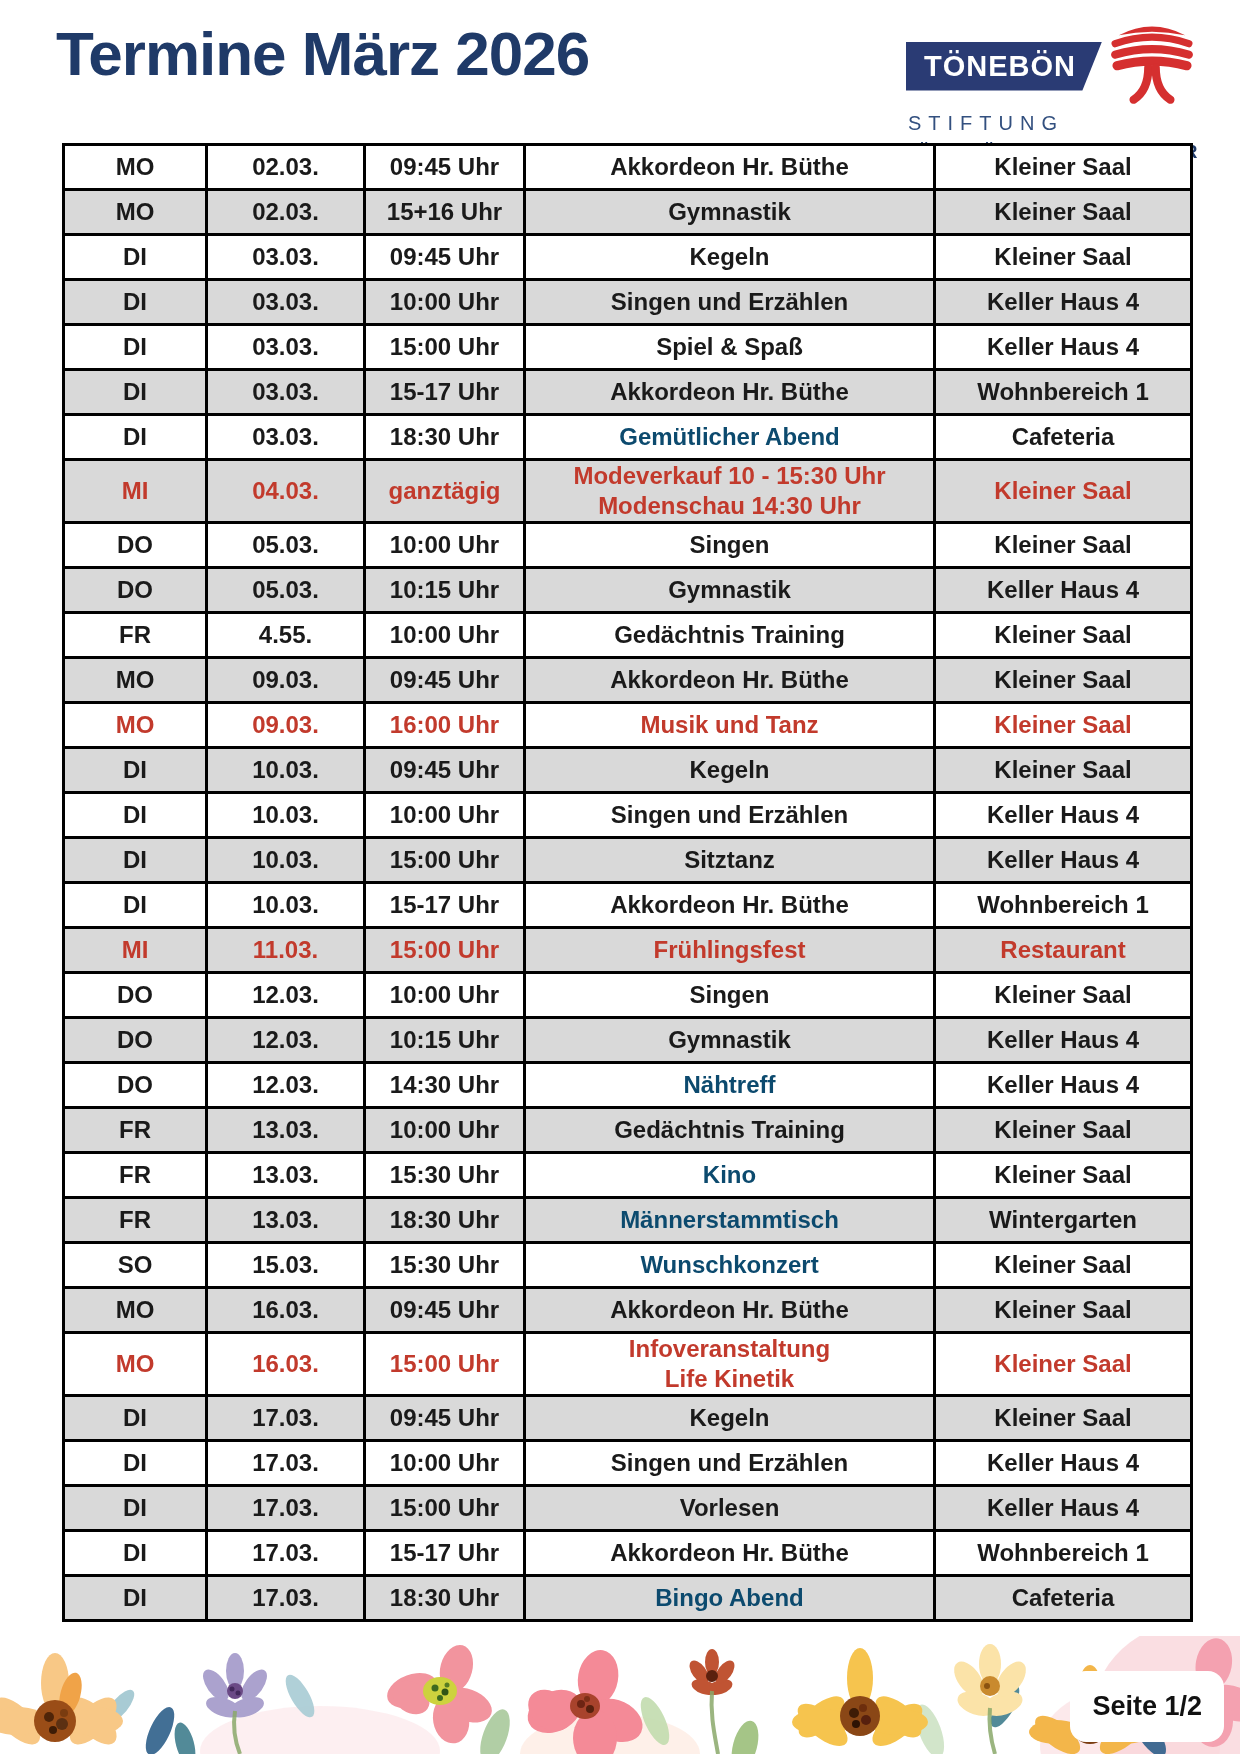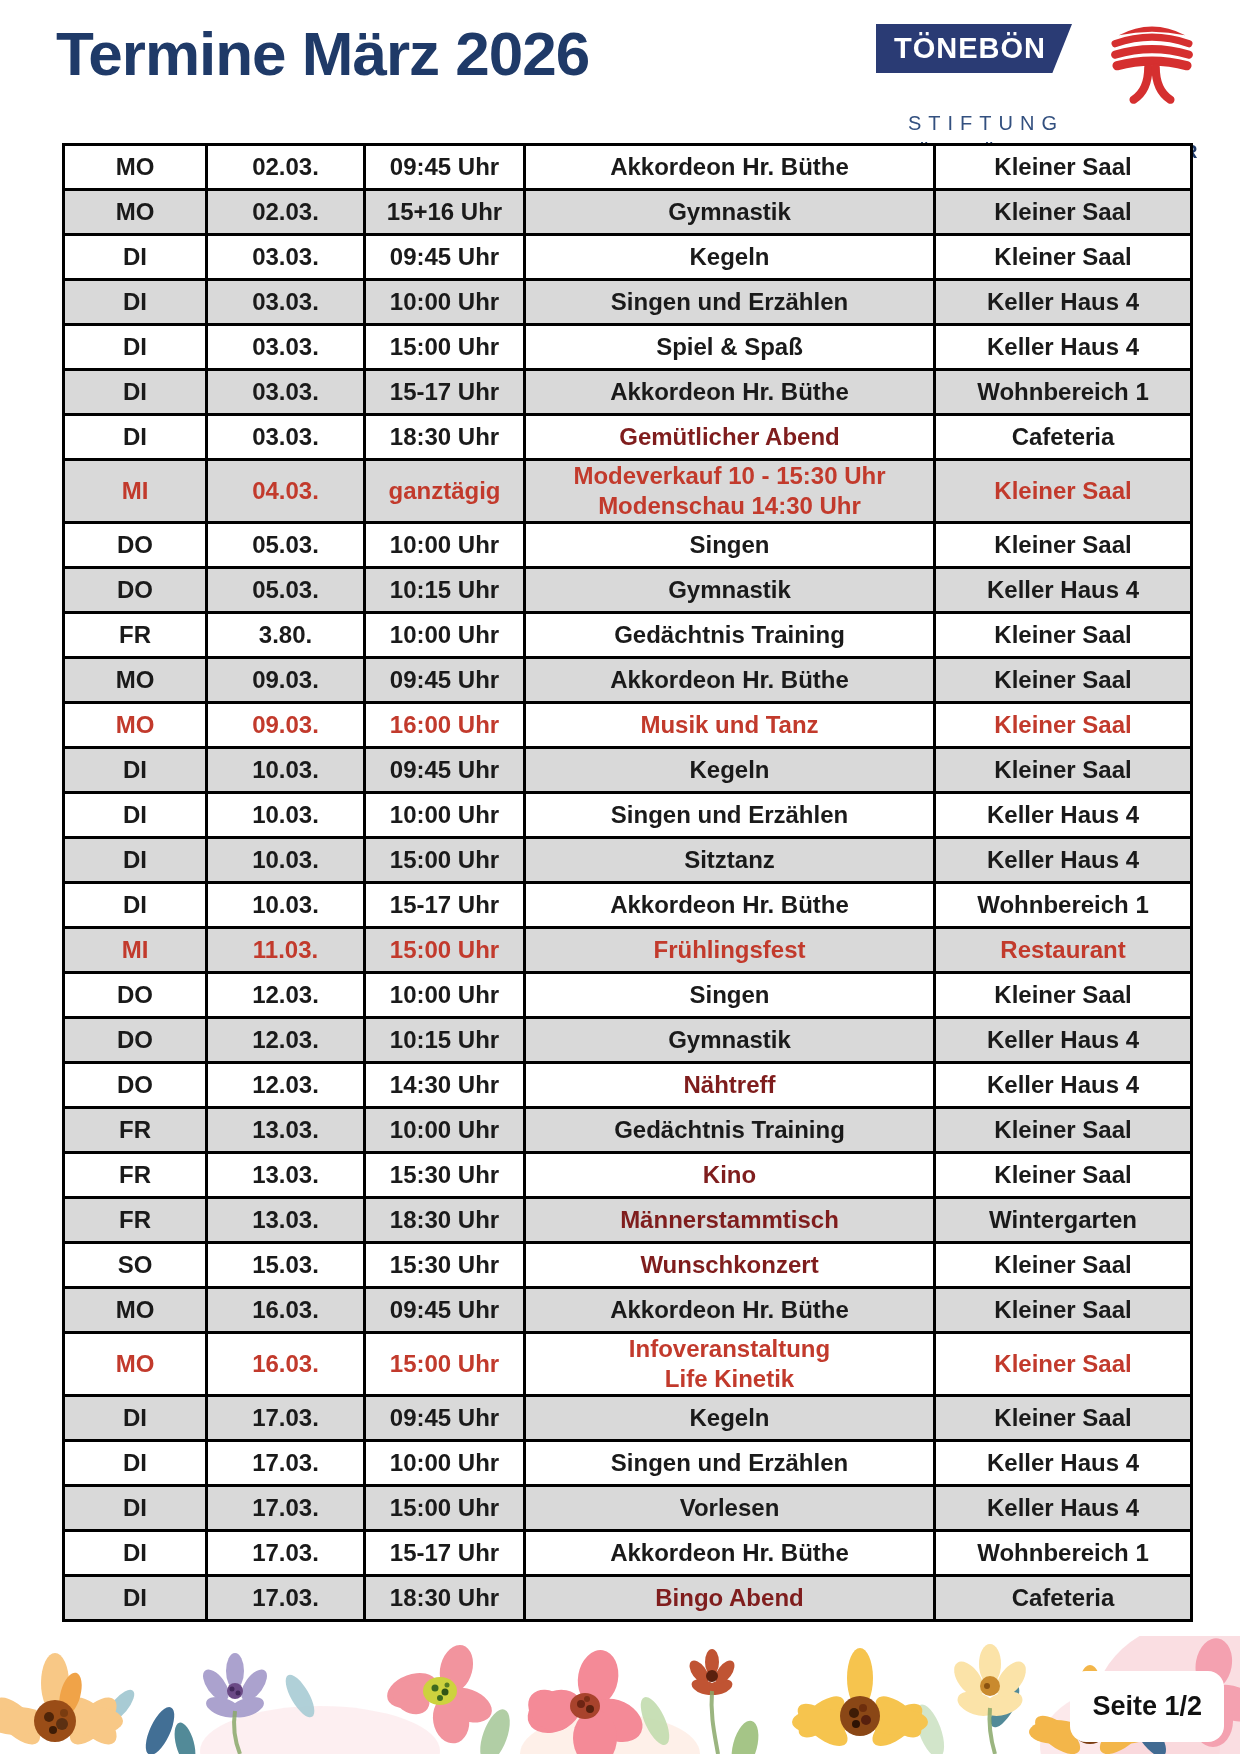--- a/index.html
+++ b/index.html
@@ -6,21 +6,21 @@
   .page{
     position:relative;width:1240px;height:1754px;background:#ffffff;
     font-family:"Liberation Sans",sans-serif;overflow:hidden;
   }
   
   .title{
     position:absolute;left:56px;top:18px;margin:0;
     font-size:62px;font-weight:800;letter-spacing:-1px;color:#1f3a68;
   }
   .logo{position:absolute;right:40px;top:16px;width:372px;}
-  .logo-top{display:flex;align-items:flex-start;justify-content:flex-end;gap:30px;}
+  .logo-top{display:flex;align-items:center;justify-content:flex-end;}
   .logo-box{
     background:#2a3b74;color:#ffffff;font-weight:700;font-size:29px;letter-spacing:1px;
     padding:10px 26px 10px 18px;line-height:1;
     clip-path:polygon(0 0,100% 0,90% 100%,0 100%);
     margin-top:8px;
   }
   .logo-tree{width:96px;height:92px;margin-left:2px;flex:0 0 auto;}
   .logo-sub{
     text-align:center;color:#33507f;font-size:20px;font-weight:400;
     letter-spacing:7px;margin:4px 96px 0 40px;
@@ -39,21 +39,21 @@
   table.schedule td{
     border:3px solid #000000;
     height:42px;
     font-size:24px;font-weight:700;color:#1a1a1a;
     text-align:center;vertical-align:middle;
     padding:0 4px;line-height:30px;
   }
   table.schedule tr:nth-child(even) td{background:#d9d9d9;}
   table.schedule td.event{white-space:pre-line;}
   table.schedule tr.emph-row td{color:#c23a2c;}
-  table.schedule td.emph-event{color:#7f1d1d;}
+  table.schedule td.emph-event{color:#0c4a6e;}
   
   .flowers{position:absolute;left:0;bottom:0;width:1240px;height:118px;}
   .flowers svg{display:block;width:1240px;height:118px;}
   .page-badge{
     position:absolute;right:16px;bottom:12px;
     background:#ffffff;border-radius:16px;padding:20px 22px;
     font-size:27px;font-weight:700;color:#111111;
   }
 </style>
 </head>
@@ -156,21 +156,21 @@
         </tr>
         <tr>
           <td>DO</td>
           <td>05.03.</td>
           <td>10:15 Uhr</td>
           <td class="event">Gymnastik</td>
           <td>Keller Haus 4</td>
         </tr>
         <tr>
           <td>FR</td>
-          <td>3.80.</td>
+          <td>4.55.</td>
           <td>10:00 Uhr</td>
           <td class="event">Gedächtnis Training</td>
           <td>Kleiner Saal</td>
         </tr>
         <tr>
           <td>MO</td>
           <td>09.03.</td>
           <td>09:45 Uhr</td>
           <td class="event">Akkordeon Hr. Büthe</td>
           <td>Kleiner Saal</td>

